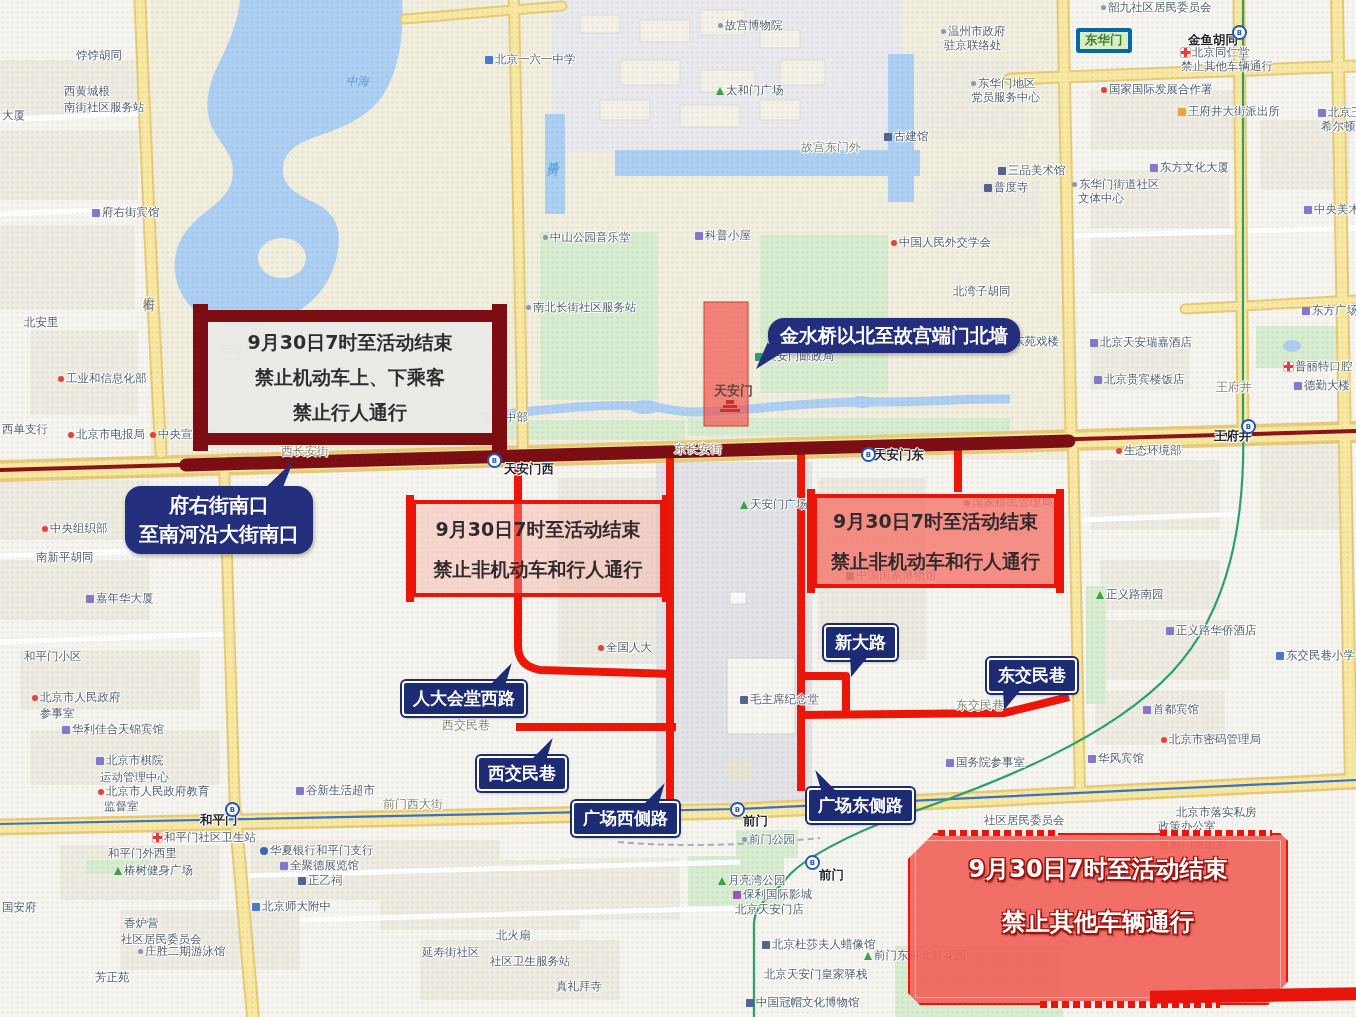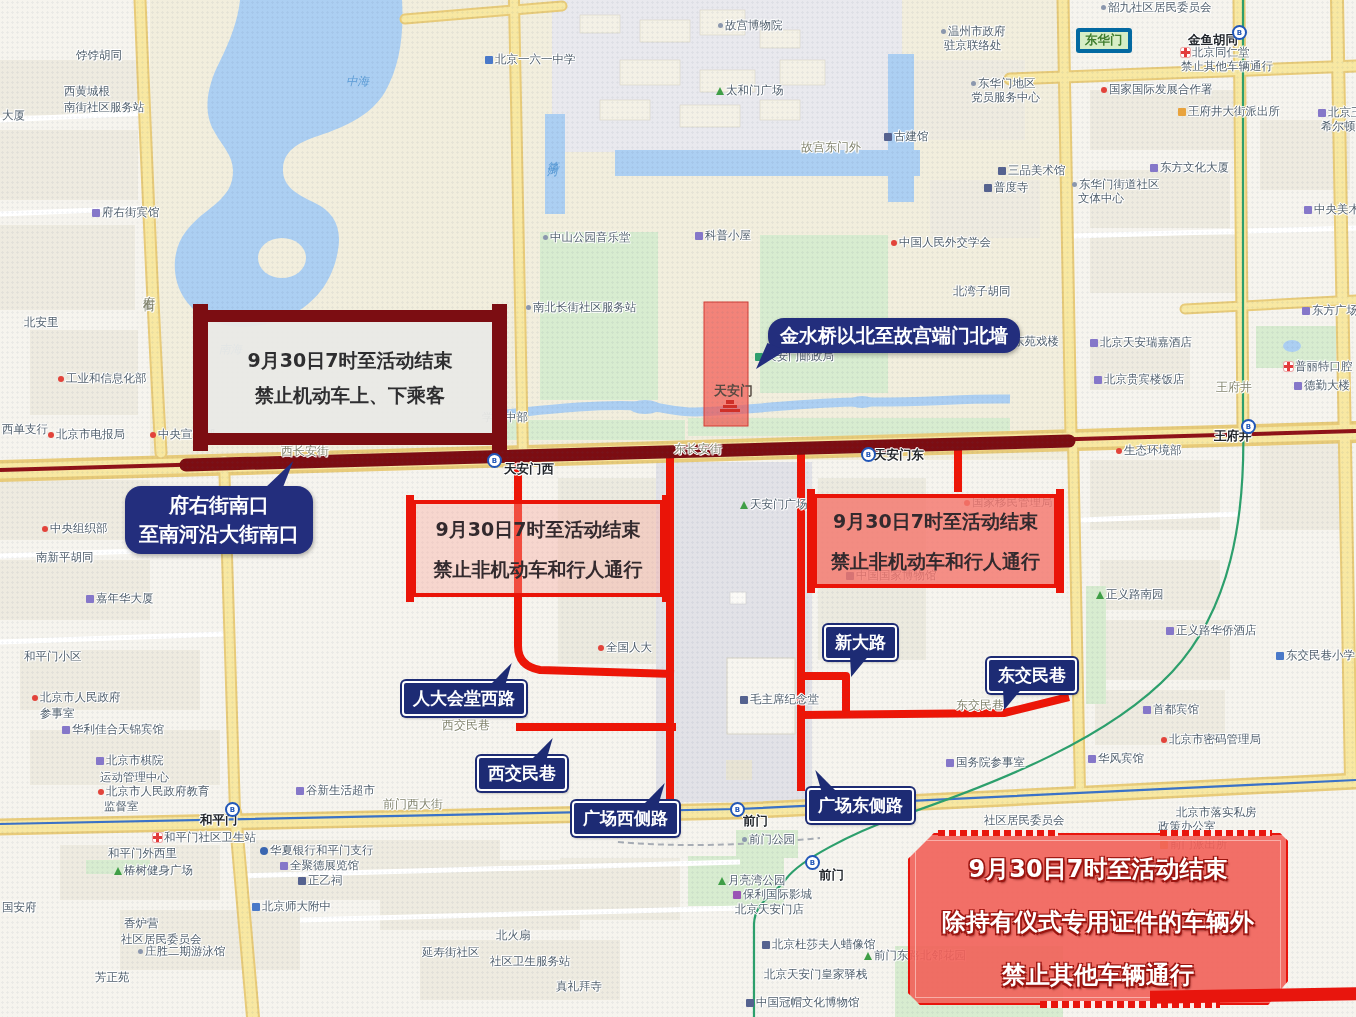--- a/index.html
+++ b/index.html
@@ -258,21 +258,21 @@
       <div class="lbl g" style="left: 24px; top: 317px;">
         <span>北安里</span>
       </div>
       <div class="lbl g" style="left: 58px; top: 373px;">
         <span class="ic ic-dot"></span>
         <span>工业和信息化部</span>
       </div>
       <div class="lbl g" style="left: 2px; top: 424px;">
         <span>西单支行</span>
       </div>
-      <div class="lbl g" style="left: 48px; top: 429px; text-align: center;">
+      <div class="lbl g" style="left: 68px; top: 429px; text-align: center;">
         <span class="ic ic-dot"></span>
         <span>北京市电报局</span>
       </div>
       <div class="lbl g" style="left: 150px; top: 429px;">
         <span class="ic ic-dot"></span>
         <span>中央宣传部</span>
       </div>
       <div class="lbl g" style="left: 42px; top: 523px;">
         <span class="ic ic-dot"></span>
         <span>中央组织部</span>
@@ -666,20 +666,21 @@
       <div class="roundel" style="left: 225px; top: 802px;">B</div>
       <div class="roundel" style="left: 730px; top: 802px;">B</div>
       <div class="roundel" style="left: 805px; top: 855px;">B</div>
     </div>
   <div class="gate"></div>
 
   <div class="mbox">
     <div class="cap-t"></div>
     <div>9月30日7时至活动结束</div>
     <div>禁止机动车上、下乘客</div>
+    <div>禁止行人通行</div>
     <div class="cap-b"></div>
   </div>
 
   <div class="bc fuyou">
     <div>府右街南口</div>
     <div>至南河沿大街南口</div>
     <span class="tail"></span>
   </div>
   <div class="bc jinshui">
     <span>金水桥以北至故宫端门北墙</span>
@@ -697,21 +698,20 @@
 
   <div class="rc rc1"><span>人大会堂西路</span><span class="tail t-tr"></span></div>
   <div class="rc rc2"><span>西交民巷</span><span class="tail t-tr"></span></div>
   <div class="rc rc3"><span>广场西侧路</span><span class="tail t-tr"></span></div>
   <div class="rc rc4"><span>广场东侧路</span><span class="tail t-tl"></span></div>
   <div class="rc rc5"><span>新大路</span><span class="tail t-bl"></span></div>
   <div class="rc rc6"><span>东交民巷</span><span class="tail t-bl"></span></div>
 
   <div class="bigbox">
     <div>9月30日7时至活动结束</div>
-    <div>除持有仪式专用证件的车辆外</div>
     <div>禁止其他车辆通行</div>
   </div>
   <div class="bb-deco bb-s1"></div>
   <div class="bb-deco bb-s2"></div>
   <div class="bb-deco bb-s3"></div>
   <div class="bb-bar"></div>
 
 </div>
 
 </body></html>

